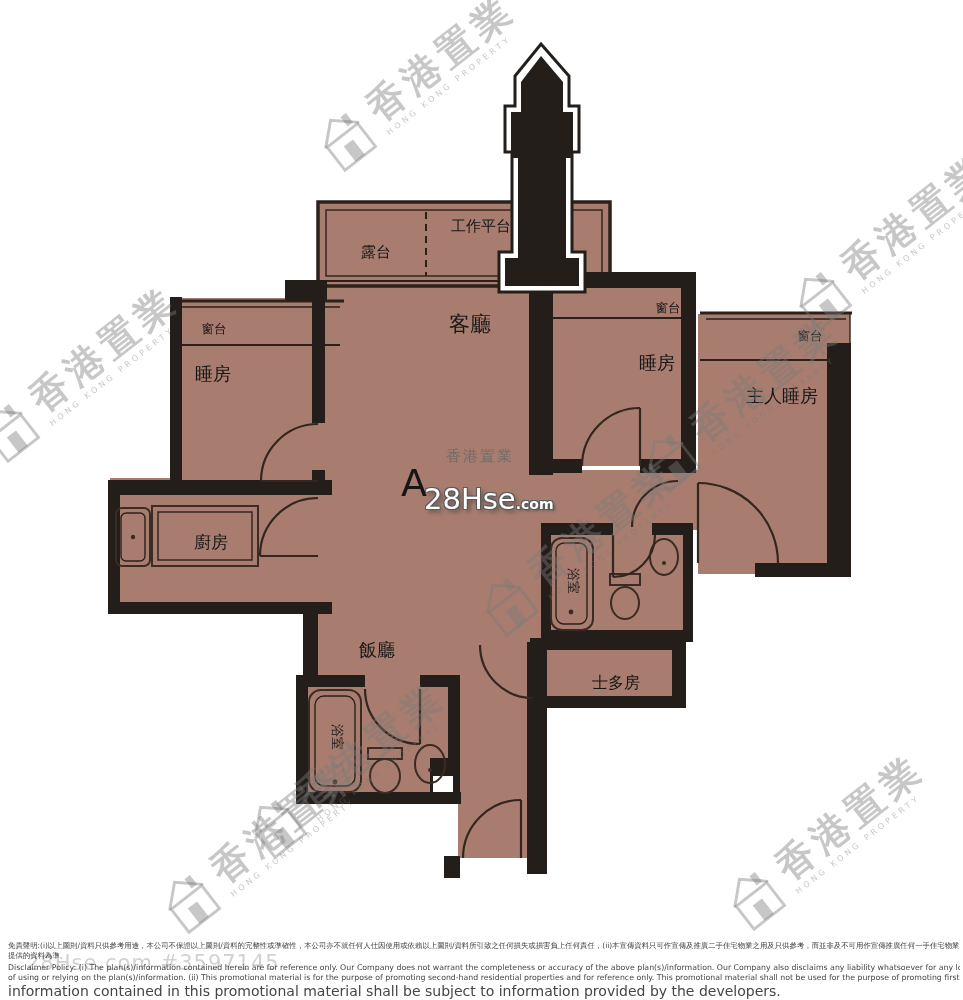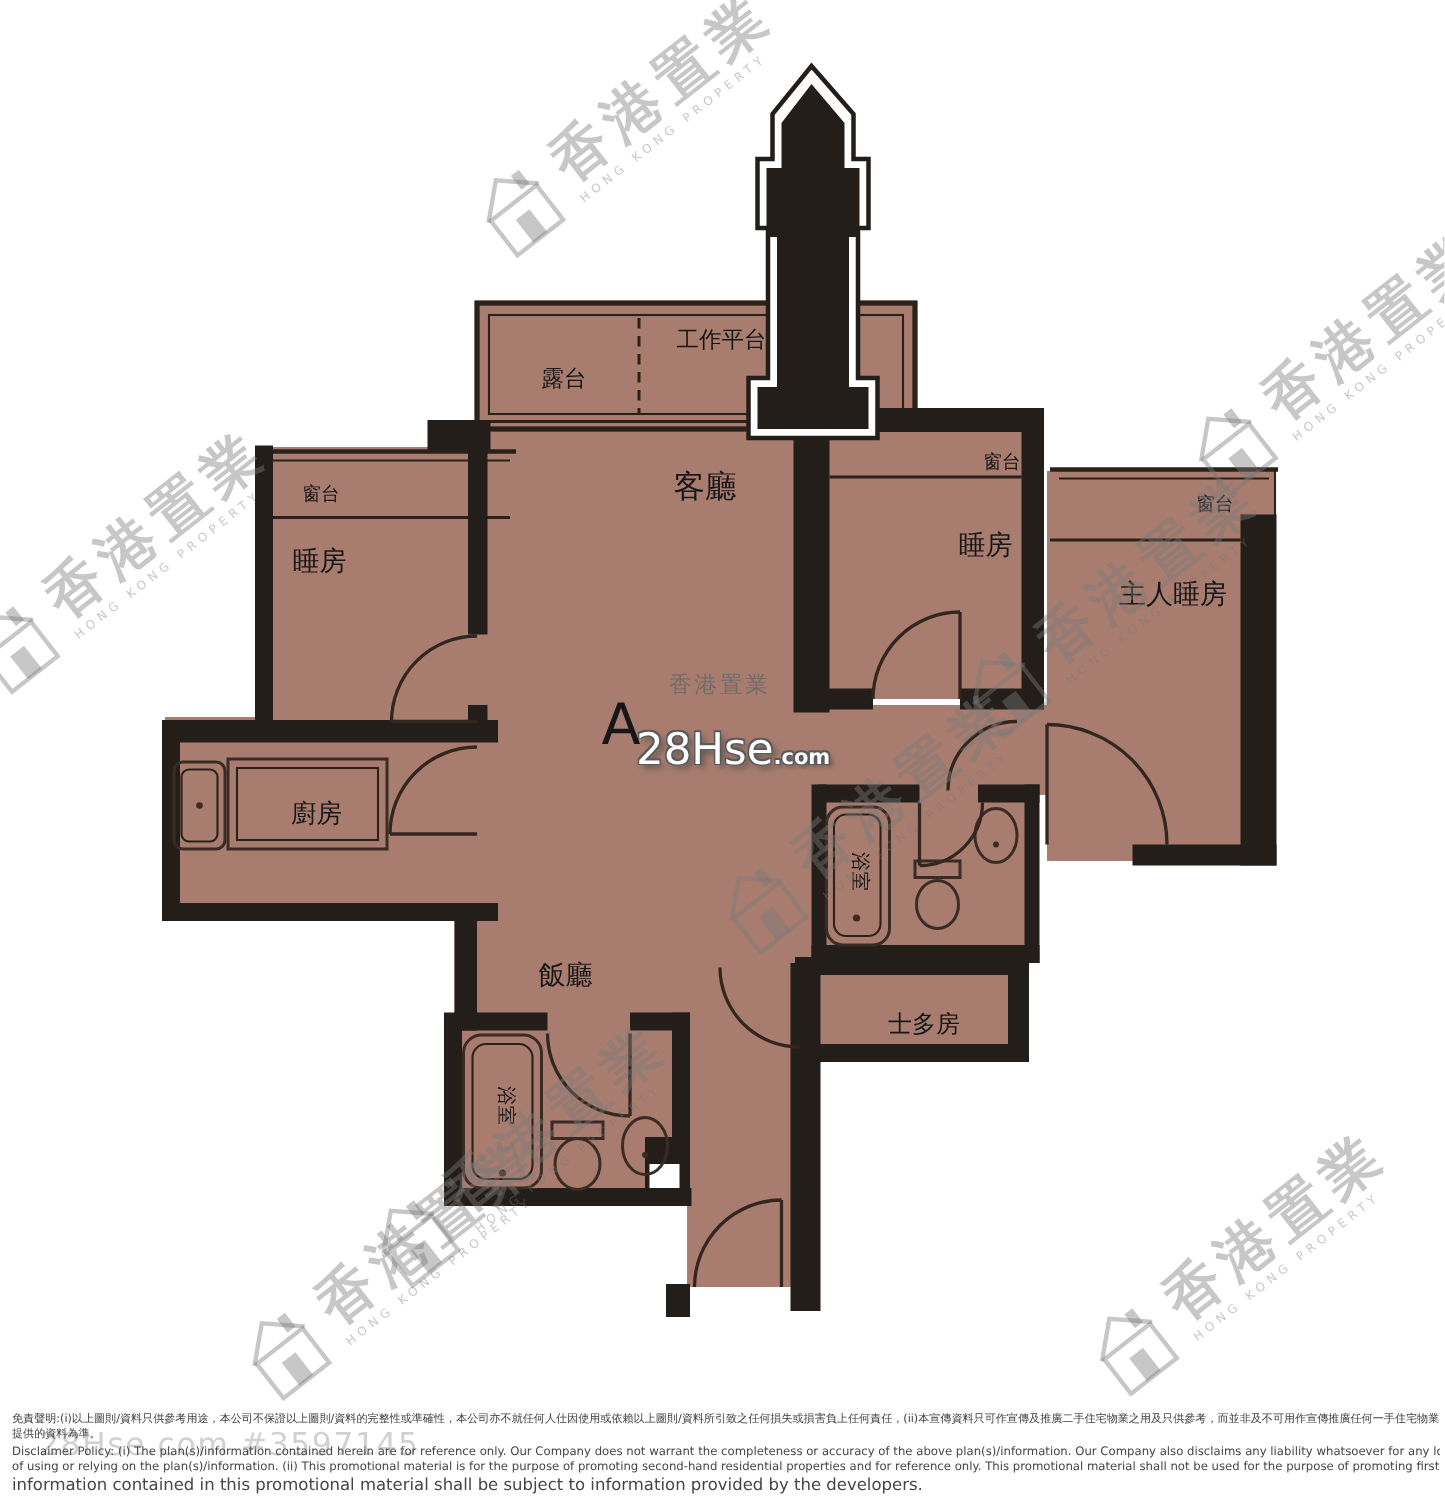--- a/index.html
+++ b/index.html
@@ -20,21 +20,21 @@
   .hse-brand{font-size:29px;font-weight:normal;color:#ffffff;
       text-shadow:-1px -1px 0 #5a5a5a,1px -1px 0 #5a5a5a,-1px 1px 0 #5a5a5a,1px 1px 0 #5a5a5a,3px 3px 4px rgba(70,70,70,.85);}
   .hse-tld{font-size:14px;font-weight:bold;color:#ffffff;
       text-shadow:-1px -1px 0 #5a5a5a,1px -1px 0 #5a5a5a,-1px 1px 0 #5a5a5a,1px 1px 0 #5a5a5a,2px 2px 3px rgba(70,70,70,.85);}
   
   .foot{position:absolute;left:8px;white-space:nowrap;overflow:hidden;width:952px;}
   .cn1{top:941px;font-size:7.4px;color:#3d3d3d;}
   .cn2{top:951px;font-size:7.4px;color:#3d3d3d;}
   .en1{top:963px;font-size:7.8px;color:#454545;}
   .en2{top:973px;font-size:7.8px;color:#454545;}
-  .en3{top:983px;font-size:11px;color:#454545;}
+  .en3{top:983px;font-size:14px;color:#454545;}
   .ref{position:absolute;left:16px;top:951px;font-size:21px;letter-spacing:1px;
        color:rgba(90,90,90,0.28);margin-left:10px;}
   
   .floor{fill:#a87d6f;}
   .wall{fill:#241e1a;}
   .thin{stroke:#2b211b;stroke-width:2;fill:none;}
   .thin15{stroke:#2b211b;stroke-width:1.4;fill:none;}
   .fixture{stroke:#3a2c24;stroke-width:2;fill:none;}
   .door{stroke:#32261f;stroke-width:2.2;fill:none;}
   .lbl{fill:#161616;text-anchor:middle;font-family:"DejaVu Sans","Liberation Sans",sans-serif;}

